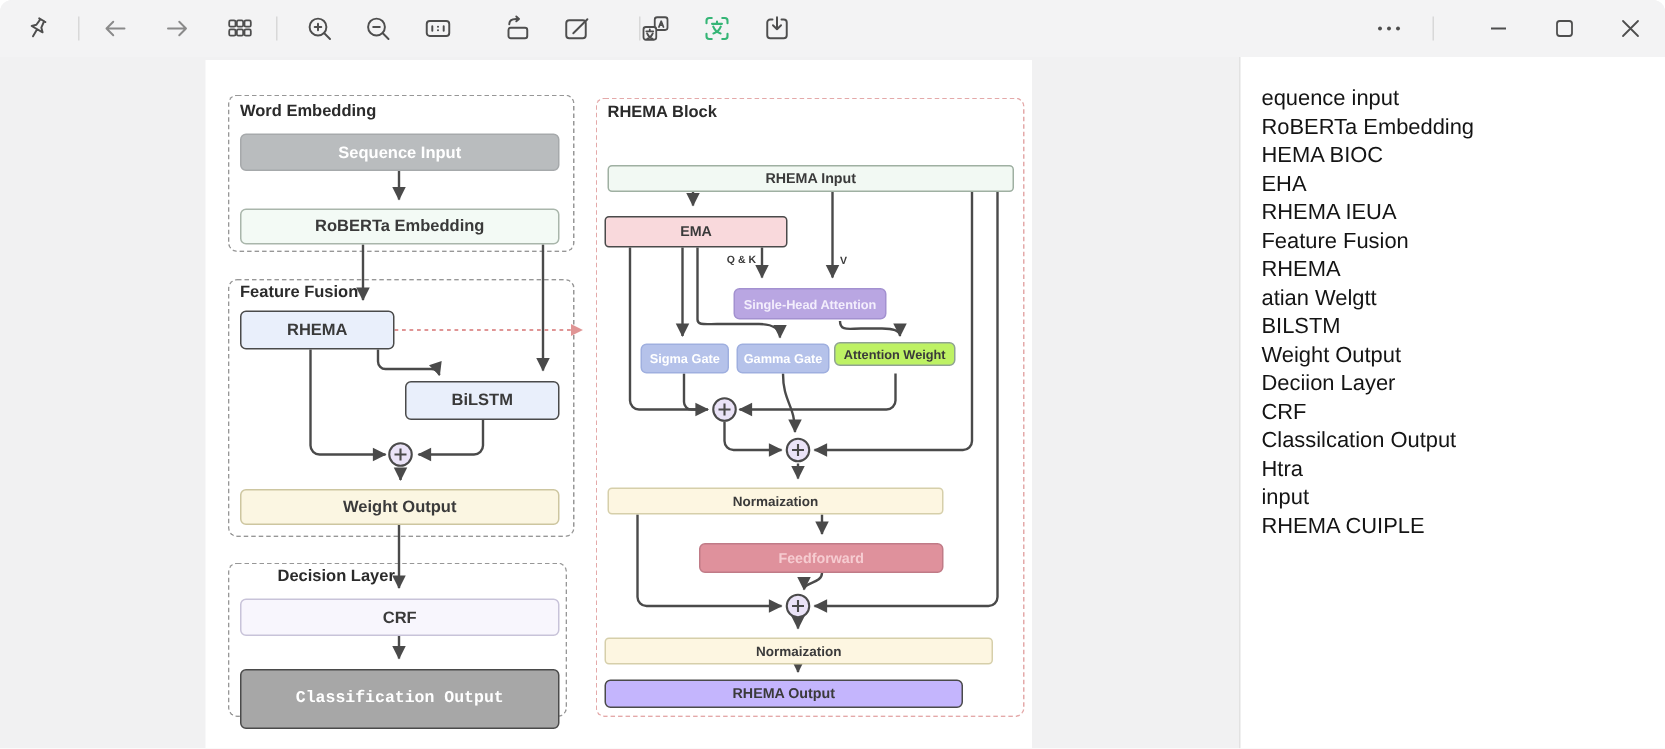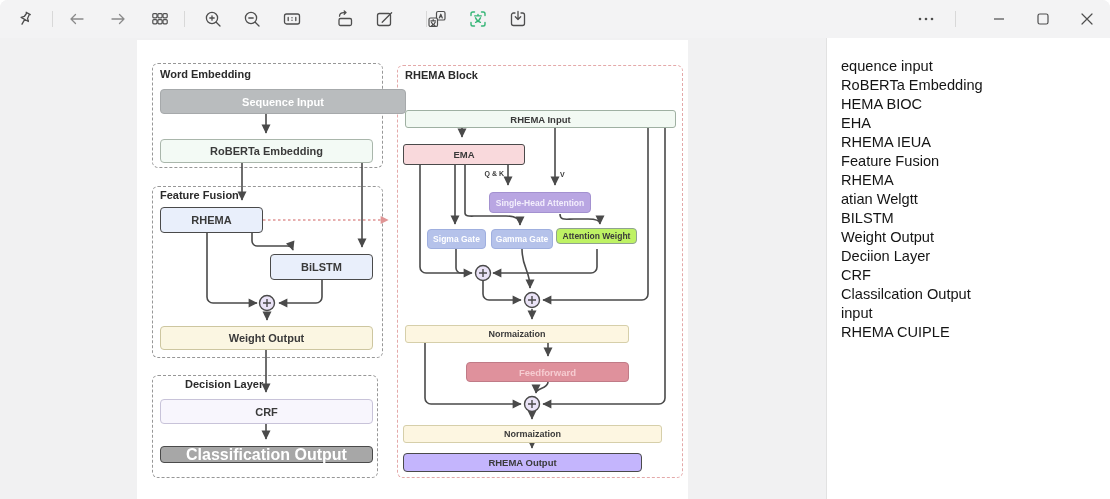--- a/index.html
+++ b/index.html
@@ -211,29 +211,29 @@
           <circle cx="532" cy="300" r="7.5" fill="#eae3f7"></circle>
           <path d="M528 300h8 M532 296v8"></path>
         </g>
       <g>
           <circle cx="532" cy="404" r="7.5" fill="#eae3f7"></circle>
           <path d="M528 404h8 M532 400v8"></path>
         </g>
     </g>
   </svg>
 
-  <div class="bx" style="left:160px;top:89px;width:246px;height:25px;font-size:11px;background:#b9bcbe;color:#fff;border:1px solid #a6a9ab;">Sequence Input</div>
+  <div class="bx" style="left:160px;top:89px;width:213px;height:25px;font-size:11px;background:#b9bcbe;color:#fff;border:1px solid #a6a9ab;">Sequence Input</div>
   <div class="bx" style="left:160px;top:139px;width:213px;height:24px;font-size:11px;background:#f3faf5;border:1px solid #a9b6ab;">RoBERTa Embedding</div>
 
   <div class="bx" style="left:160px;top:207px;width:103px;height:26px;font-size:11px;background:#e9effb;border:1.5px solid #4a4a4a;">RHEMA</div>
   <div class="bx" style="left:270px;top:254px;width:103px;height:26px;font-size:11px;background:#e9effb;border:1.5px solid #4a4a4a;">BiLSTM</div>
   <div class="bx" style="left:160px;top:326px;width:213px;height:24px;font-size:11px;background:#fbf6e2;border:1px solid #cdc6a0;">Weight Output</div>
 
   <div class="bx" style="left:160px;top:399px;width:213px;height:25px;font-size:11px;background:#f8f6fd;border:1px solid #c8c3d9;">CRF</div>
-  <div class="bx" style="left:160px;top:446px;width:213px;height:17px;font-size:16px;background:#a7a7a7;color:#fff;border:1.5px solid #4a4a4a;">Classification Output</div>
+  <div class="bx" style="left:160px;top:446px;width:213px;height:40px;font-size:11px;background:#a7a7a7;color:#fff;border:1.5px solid #4a4a4a;font-family:Liberation Mono, monospace;">Classification Output</div>
 
   <div class="bx" style="left:405px;top:110px;width:271px;height:18px;font-size:9.5px;background:#f2f9f3;border:1px solid #9fb0a2;border-radius:3px;">RHEMA Input</div>
   <div class="bx" style="left:403px;top:144px;width:122px;height:21px;font-size:9.5px;background:#f9d9dc;border:1.5px solid #4a4a4a;border-radius:3px;">EMA</div>
   <div class="bx" style="left:489px;top:192px;width:102px;height:21px;font-size:8.5px;background:#b9a6e2;color:#f3eefc;border:1px solid #a391d0;">Single-Head Attention</div>
   <div class="bx" style="left:427px;top:229px;width:59px;height:20px;font-size:8.5px;background:#b5c2ea;color:#fff;border:1px solid #9fafdf;">Sigma Gate</div>
   <div class="bx" style="left:491px;top:229px;width:62px;height:20px;font-size:8.5px;background:#b5c2ea;color:#fff;border:1px solid #9fafdf;">Gamma Gate</div>
   <div class="bx" style="left:556px;top:228px;width:81px;height:16px;font-size:8.5px;background:#bef264;border:1px solid #8fa391;">Attention Weight</div>
   <div class="bx" style="left:405px;top:325px;width:224px;height:18px;font-size:9px;background:#fdf6e1;border:1px solid #d6cfaa;border-radius:3px;">Normaization</div>
   <div class="bx" style="left:466px;top:362px;width:163px;height:20px;font-size:9.5px;background:#df919c;color:#f6ccd1;border:1px solid #c07b87;">Feedforward</div>
   <div class="bx" style="left:403px;top:425px;width:259px;height:18px;font-size:9px;background:#fdf6e1;border:1px solid #d6cfaa;border-radius:3px;">Normaization</div>
@@ -250,18 +250,19 @@
       <div class="ocr-line">EHA</div>
       <div class="ocr-line">RHEMA IEUA</div>
       <div class="ocr-line">Feature Fusion</div>
       <div class="ocr-line">RHEMA</div>
       <div class="ocr-line">atian Welgtt</div>
       <div class="ocr-line">BILSTM</div>
       <div class="ocr-line">Weight Output</div>
       <div class="ocr-line">Deciion Layer</div>
       <div class="ocr-line">CRF</div>
       <div class="ocr-line">Classilcation Output</div>
+      <div class="ocr-line">Htra</div>
       <div class="ocr-line">input</div>
       <div class="ocr-line">RHEMA CUIPLE</div>
     </div>
   </div>
 
 </div>
 
 </body></html>

